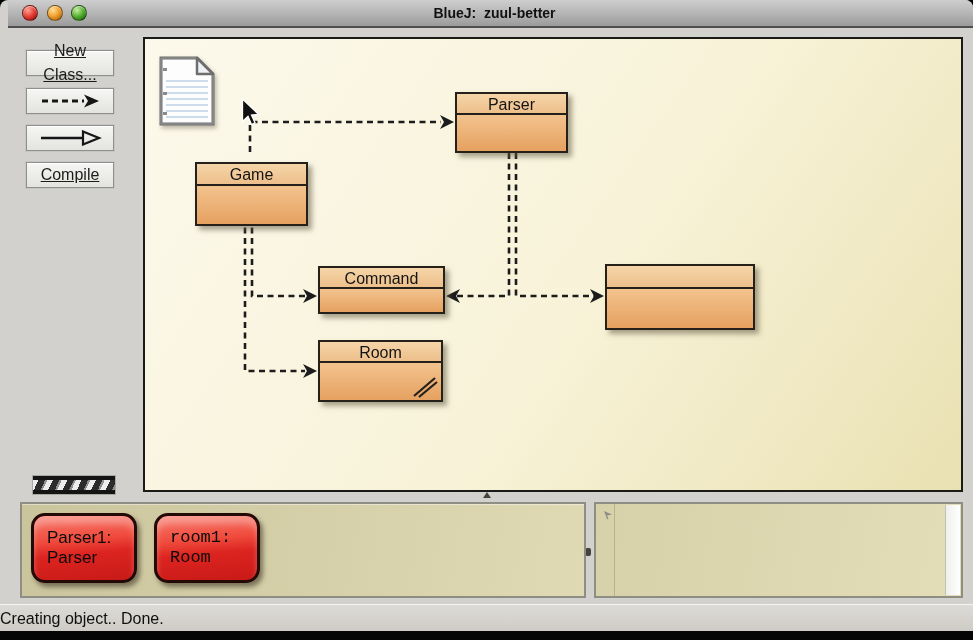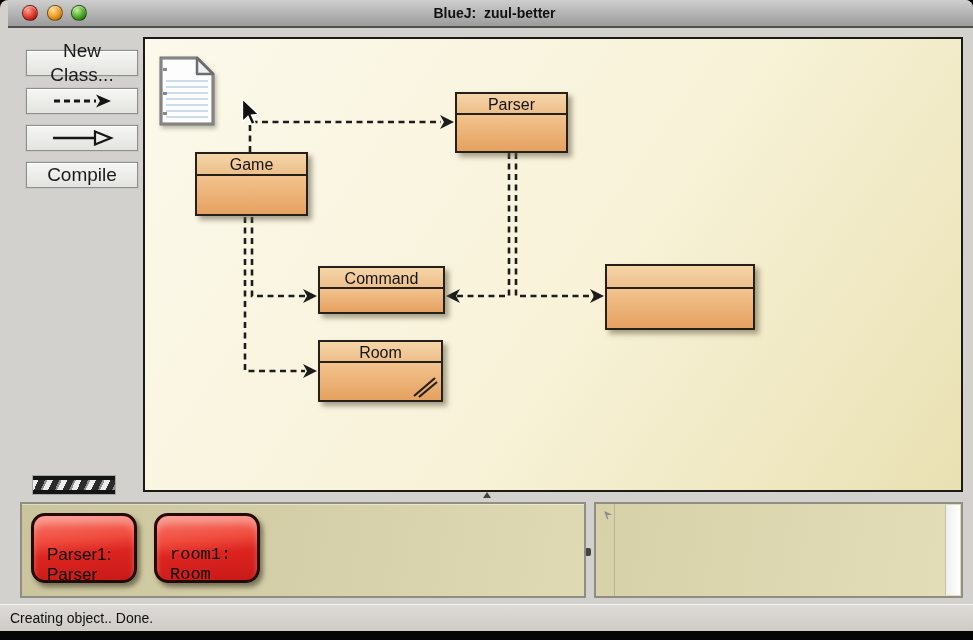--- a/index.html
+++ b/index.html
@@ -14,25 +14,25 @@
     border-bottom:2px solid #4f4f4f;}
   .title{position:absolute;left:0;right:0;top:5px;text-align:center;
     font-size:14px;font-weight:bold;color:#111;white-space:pre;}
   .light{position:absolute;top:5px;width:16px;height:16px;border-radius:50%;
     border:1px solid rgba(0,0,0,.45);box-shadow:inset 0 1px 1px rgba(255,255,255,.6);}
   .light.red{left:14px;background:radial-gradient(circle at 35% 30%,#ffa395,#e8463c 45%,#a81811 80%);}
   .light.yellow{left:39px;background:radial-gradient(circle at 35% 30%,#ffe09a,#f2a22e 45%,#b86f10 80%);}
   .light.green{left:63px;background:radial-gradient(circle at 35% 30%,#c8f0a0,#5cb336 45%,#2a7410 80%);}
 
   
-  .tool-btn{position:absolute;left:26px;width:112px;height:26px;
+  .tool-btn{position:absolute;left:26px;width:88px;height:26px;
     background:linear-gradient(#f6f6f4,#e3e3df);
     border:1px solid #8f8f8d;box-shadow:0 0 0 1px #c6c6c2,inset 0 1px 0 #fff;
-    font-size:19px;color:#1b1b1b;text-align:center;line-height:24px;
-    display:flex;align-items:center;justify-content:center;cursor:default;}
+    font-size:16px;color:#1b1b1b;text-align:center;line-height:24px;
+    display:flex;align-items:center;justify-content:center;cursor:default;text-decoration:underline;}
 
   
   .stripes{position:absolute;left:33px;top:476px;width:82px;height:18px;
     border-top:4px solid #141414;border-bottom:4px solid #141414;
     box-shadow:0 0 0 1px #a8a8a4;
     background:repeating-linear-gradient(115deg,#ededed 0 5px,#2c2c2c 5px 11px,#8f8f8f 11px 13px);}
 
   
   .diagram{position:absolute;left:143px;top:37px;width:820px;height:455px;
     border:2px solid #1a1a17;
@@ -49,37 +49,37 @@
 
   
   .mini-handle{position:absolute;background:#46433b;}
 
   
   .bench{position:absolute;left:20px;top:502px;width:566px;height:96px;
     border:2px solid #8f8e85;background:linear-gradient(100deg,#cbc59e,#e0dab4);
     box-shadow:inset 0 1px 0 rgba(255,255,255,.4);}
   .obj{position:absolute;top:9px;width:106px;height:70px;border-radius:14px;
     border:3px solid #230a06;color:#0a0a0a;font-size:17px;line-height:1.18;
-    padding:29px 0 0 13px;
+    padding:12px 0 0 13px;
     background:linear-gradient(175deg,#f87c6e 0%,#ef4a3c 38%,#dc2420 58%,#c81a17 100%);
     box-shadow:3px 4px 5px rgba(70,64,45,.65),inset 0 8px 6px rgba(255,255,255,.28);}
   .obj .l{display:block;}
 
   
   .codepad{position:absolute;left:594px;top:502px;width:369px;height:96px;
     border:2px solid #8f8e85;background:linear-gradient(100deg,#d7d1aa,#e4deb8);}
   .codepad .marginline{position:absolute;left:18px;top:0;bottom:0;width:1px;background:#b9b394;}
   .codepad .scroll{position:absolute;right:1px;top:1px;bottom:1px;width:15px;
     background:linear-gradient(to right,#efefec,#ffffff);border-left:1px solid #c2c0ba;}
   .codepad .prompt{position:absolute;left:7px;top:6px;}
 
   
   .statusbar{position:absolute;left:0;top:604px;width:100%;height:28px;
     background:linear-gradient(#dddbd7,#cecbc6);border-top:1px solid #f4f4f1;
-    font-size:14px;color:#101010;line-height:27px;padding-left:10px;}
+    font-size:16px;color:#101010;line-height:27px;}
   .bottomstrip{position:absolute;left:0;top:631px;width:100%;height:9px;background:#050505;}
 </style>
 </head>
 <body>
 
 <div class="window">
 
   <div class="titlebar">
     <span class="light red"></span>
     <span class="light yellow"></span>
@@ -144,21 +144,21 @@
         <polygon points="301,257 315,250 311,257 315,264"></polygon>
         <polygon points="459,257 445,250 449,257 445,264"></polygon>
       </g>
     </svg>
 
     <div class="class-box" style="left:310px;top:53px;width:113px;height:61px;">
       <div class="hdr" style="height:21px;line-height:21px;">Parser</div>
       <div class="bod"></div>
     </div>
 
-    <div class="class-box" style="left:50px;top:113px;width:113px;height:64px;">
+    <div class="class-box" style="left:50px;top:123px;width:113px;height:64px;">
       <div class="hdr" style="height:22px;line-height:22px;">Game</div>
       <div class="bod"></div>
     </div>
 
     <div class="class-box" style="left:173px;top:227px;width:127px;height:48px;">
       <div class="hdr" style="height:21px;line-height:21px;">Command</div>
       <div class="bod"></div>
     </div>
 
     <div class="class-box" style="left:173px;top:301px;width:125px;height:62px;">

